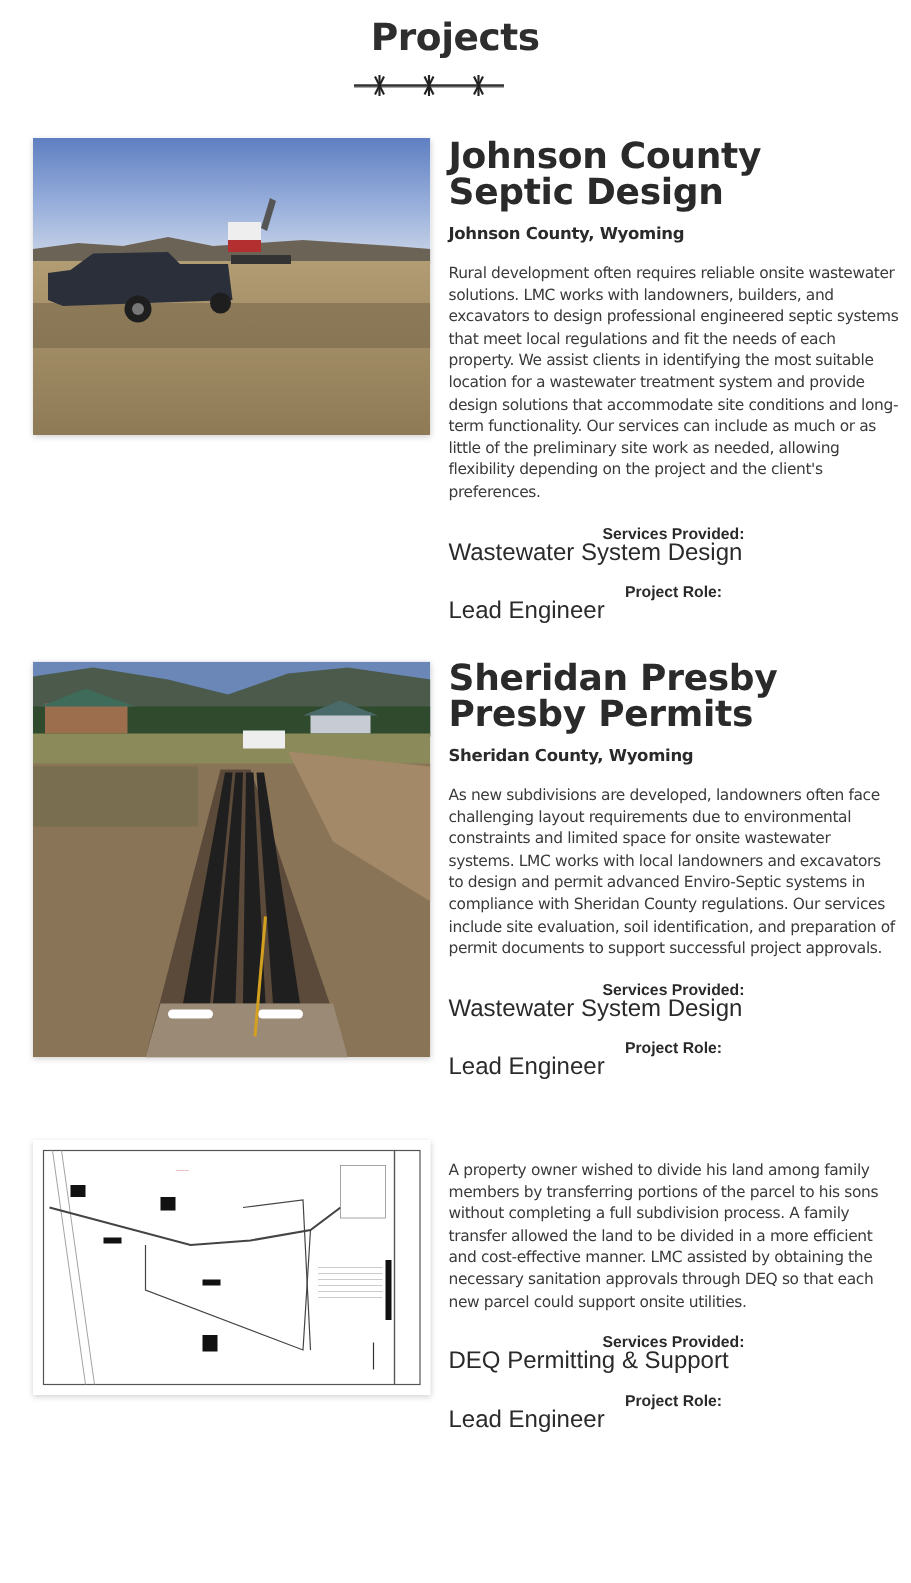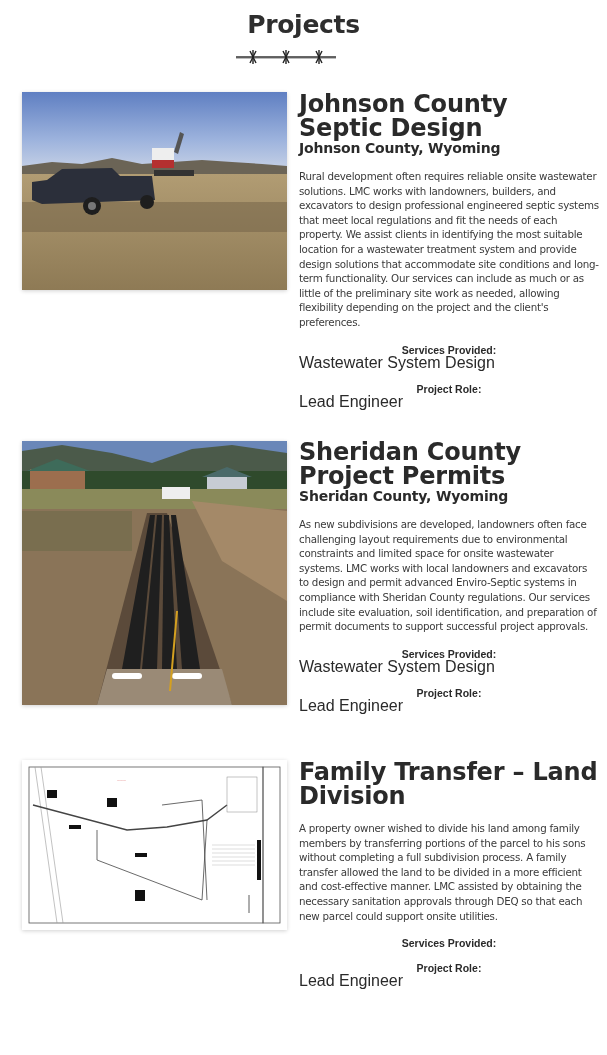--- a/index.html
+++ b/index.html
@@ -19,21 +19,21 @@
       box-shadow: 0 1px 4px rgba(0,0,0,0.18);
       background: #fff;
     }
     .media svg { display: block; width: 100%; height: 100%; }
     .content { position: absolute; left: 299px; width: 300px; }
     .proj-title {
       font-family: "DejaVu Sans", sans-serif;
       font-size: 24px; font-weight: 700; line-height: 24px; color: #2a2a2a; letter-spacing: -0.2px;
     }
     .proj-location {
-      font-size: 14px; font-weight: 700; color: #2a2a2a;
+      margin-top: 9px; font-size: 11px; font-weight: 700; color: #2a2a2a;
       font-family: "DejaVu Sans", sans-serif; letter-spacing: -0.2px;
     }
     .proj-desc {
       margin-top: 13px; font-size: 10.3px; line-height: 14.6px; color: #3a3a3a;
       font-family: "DejaVu Sans", sans-serif; letter-spacing: -0.25px;
     }
     .meta-label {
       margin-top: 14px; font-size: 10.5px; font-weight: 700; color: #2a2a2a;
       font-family: "Liberation Sans", sans-serif;
       text-align: center;
@@ -130,21 +130,21 @@
         <path d="M149 74 L154 74 L178 228 L160 228Z"></path>
       </g>
       <path d="M85 228 L200 228 L210 264 L75 264Z" fill="#9a8a76"></path>
       <rect x="90" y="232" width="30" height="6" rx="3" fill="#fff"></rect>
       <rect x="150" y="232" width="30" height="6" rx="3" fill="#fff"></rect>
       <line x1="155" y1="170" x2="148" y2="250" stroke="#d4a020" stroke-width="2"></line>
       <rect x="140" y="46" width="28" height="12" fill="#eee"></rect>
     </svg>
   </div>
   <div class="content" style="top:440px;">
-    <h2 class="proj-title">Sheridan County Project Permits</h2>
+    <h2 class="proj-title">Sheridan Presby Presby Permits</h2>
     <div class="proj-location">Sheridan County, Wyoming</div>
     <p class="proj-desc">As new subdivisions are developed, landowners often face challenging layout requirements due to environmental constraints and limited space for onsite wastewater systems. LMC works with local landowners and excavators to design and permit advanced Enviro-Septic systems in compliance with Sheridan County regulations. Our services include site evaluation, soil identification, and preparation of permit documents to support successful project approvals.</p>
     <div class="meta-group">
       <div class="meta-label">Services Provided:</div>
       <div class="meta-value">Wastewater System Design</div>
     </div>
     <div class="meta-group">
       <div class="meta-label">Project Role:</div>
       <div class="meta-value">Lead Engineer</div>
     </div>
@@ -175,23 +175,23 @@
           <line x1="185" y1="84" x2="228" y2="84"></line>
         <line x1="185" y1="88" x2="228" y2="88"></line>
           <line x1="185" y1="92" x2="228" y2="92"></line>
         <line x1="185" y1="96" x2="228" y2="96"></line>
           <line x1="185" y1="100" x2="228" y2="100"></line>
       </g>
       <line x1="222" y1="130" x2="222" y2="148" stroke="#333" stroke-width="0.8"></line>
     </svg>
   </div>
   <div class="content" style="top:760px;">
-    <h2 class="proj-title">Family Transfer – Land Division</h2>
     <p class="proj-desc">A property owner wished to divide his land among family members by transferring portions of the parcel to his sons without completing a full subdivision process. A family transfer allowed the land to be divided in a more efficient and cost-effective manner. LMC assisted by obtaining the necessary sanitation approvals through DEQ so that each new parcel could support onsite utilities.</p>
     <div class="meta-group">
       <div class="meta-label">Services Provided:</div>
+      <div class="meta-value">DEQ Permitting &amp; Support</div>
     </div>
     <div class="meta-group">
       <div class="meta-label">Project Role:</div>
       <div class="meta-value">Lead Engineer</div>
     </div>
   </div>
 </section>
 
 </body></html>

